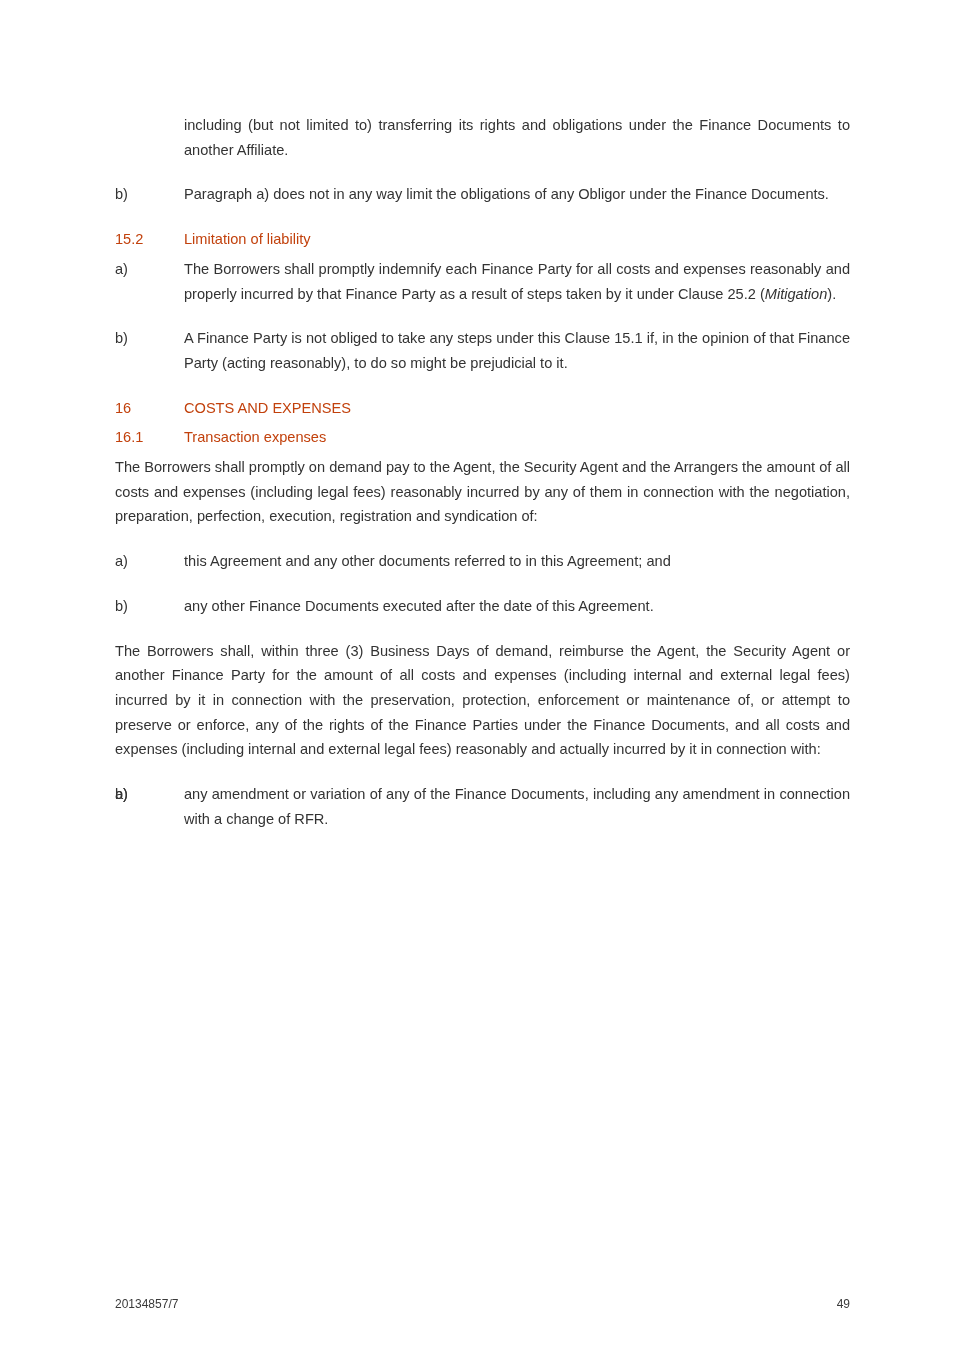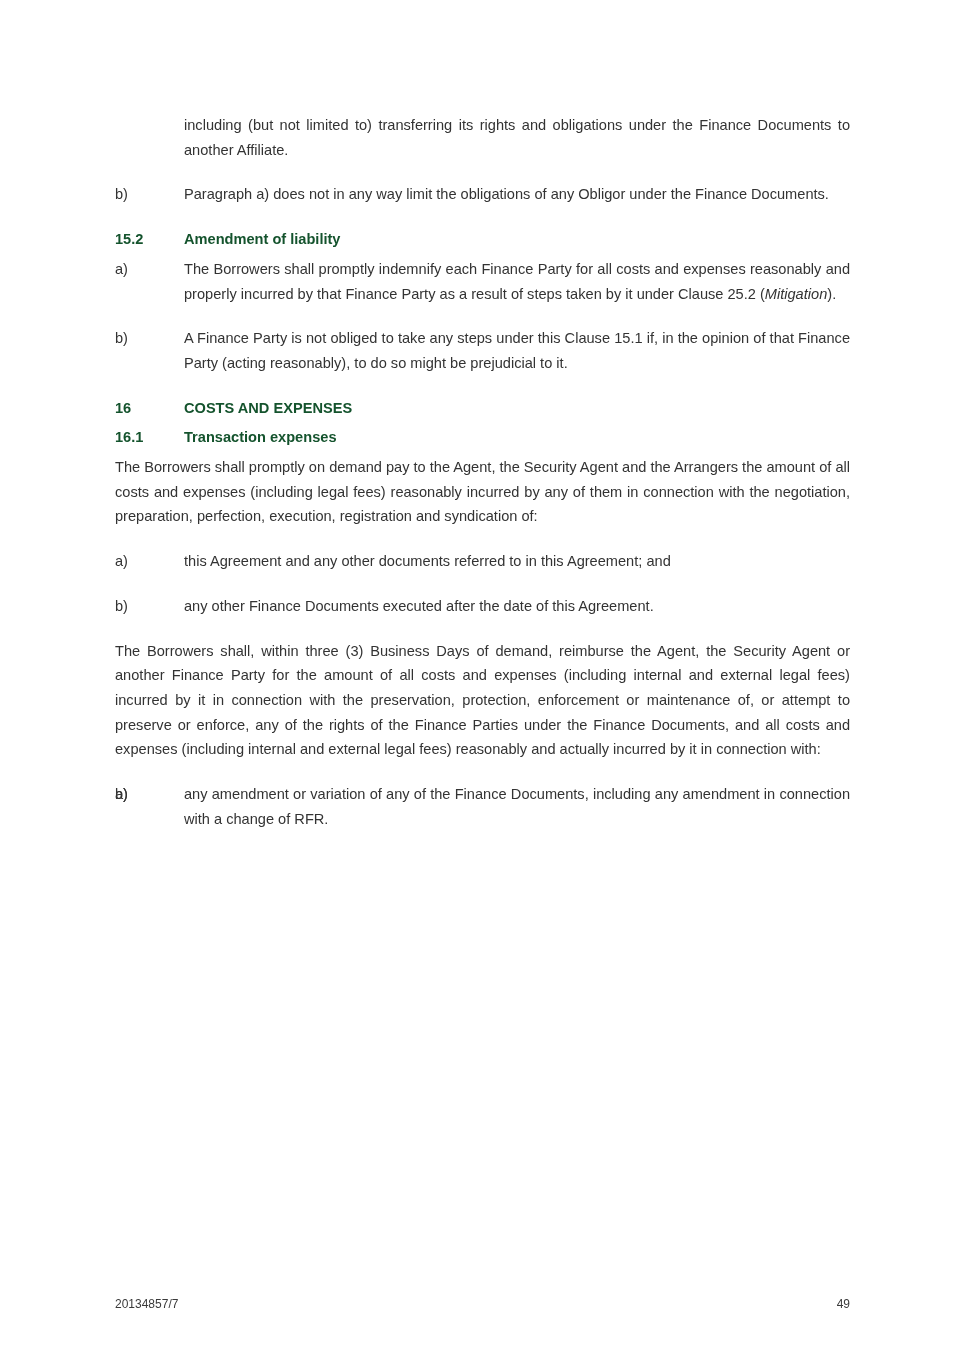--- a/index.html
+++ b/index.html
@@ -37,22 +37,22 @@
     margin-bottom: 20px;
   }
   .item .marker {
     position: absolute;
     left: 0;
     top: 0;
   }
   .heading {
     position: relative;
     padding-left: 69px;
-    font-weight: bold;
-    color: #14532d;
+    font-weight: normal;
+    color: #c2410c;
     margin-bottom: 5px;
   }
   .heading .h-num {
     position: absolute;
     left: 0;
     top: 0;
   }
   .major-gap { margin-top: 8px; }
   .item-text i { }
   .footer {
@@ -76,21 +76,21 @@
 
     <p class="para-indent">including (but not limited to) transferring its rights and obligations under the Finance Documents to another Affiliate.</p>
 
     <div class="item">
       <span class="marker">b)</span>
       <span class="item-text">Paragraph a) does not in any way limit the obligations of any Obligor under the Finance Documents.</span>
     </div>
 
     <div class="heading">
       <span class="h-num">15.2</span>
-      <span class="h-title">Amendment of liability</span>
+      <span class="h-title">Limitation of liability</span>
     </div>
 
     <div class="item">
       <span class="marker">a)</span>
       <span class="item-text"><span>The Borrowers shall promptly indemnify each Finance Party for all costs and expenses reasonably and properly incurred by that Finance Party as a result of steps taken by it under Clause 25.2 (</span><i>Mitigation</i><span>).</span></span>
     </div>
 
     <div class="item">
       <span class="marker">b)</span>
       <span class="item-text">A Finance Party is not obliged to take any steps under this Clause 15.1 if, in the opinion of that Finance Party (acting reasonably), to do so might be prejudicial to it.</span>

